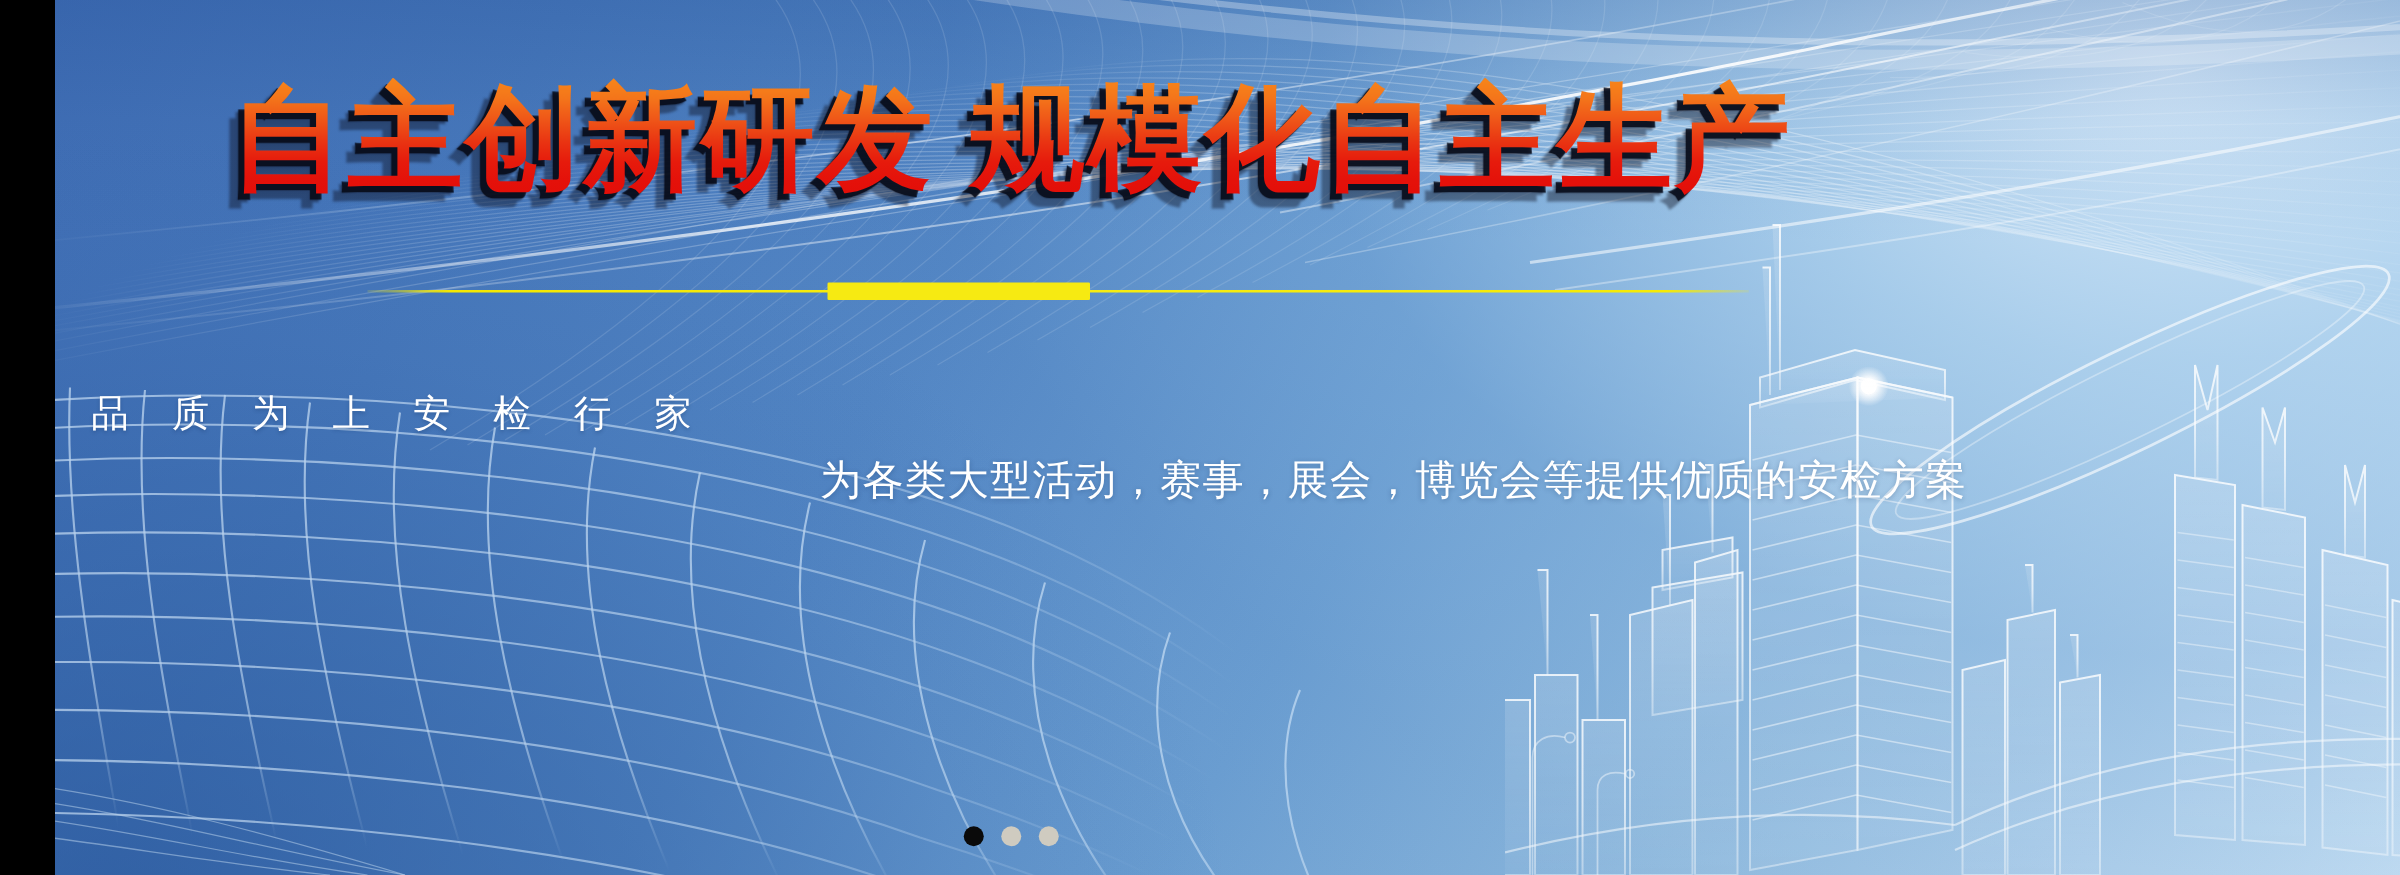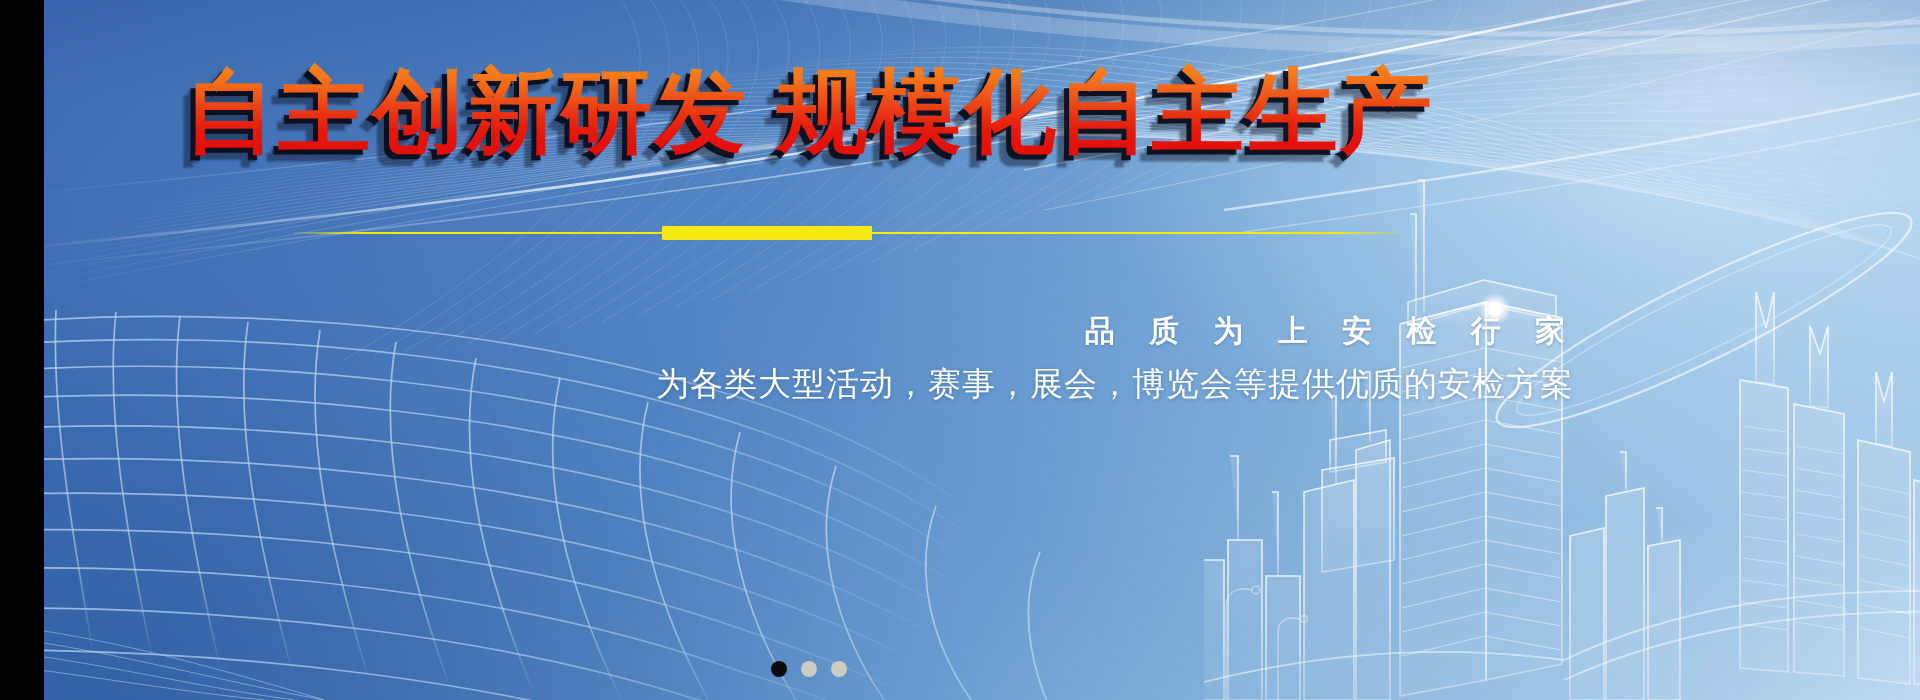--- a/index.html
+++ b/index.html
@@ -130,26 +130,26 @@
     top: 0;
     width: 210px;
     height: 14px;
     background: #f6ea12;
     border-radius: 1px;
   }
 
   .subtitle {
     position: absolute;
     top: 311px;
-    left: 4px;
+    left: 16px;
     width: 1530px;
-    text-align: right;
+    text-align: left;
     color: #ffffff;
     font-size: 30px;
-    font-weight: bold;
+    font-weight: normal;
     letter-spacing: 13px;
     text-indent: 13px;
     white-space: nowrap;
     text-shadow: 0 1px 3px rgba(20,50,95,0.30);
   }
 
   .description {
     position: absolute;
     top: 362px;
     left: 0;

